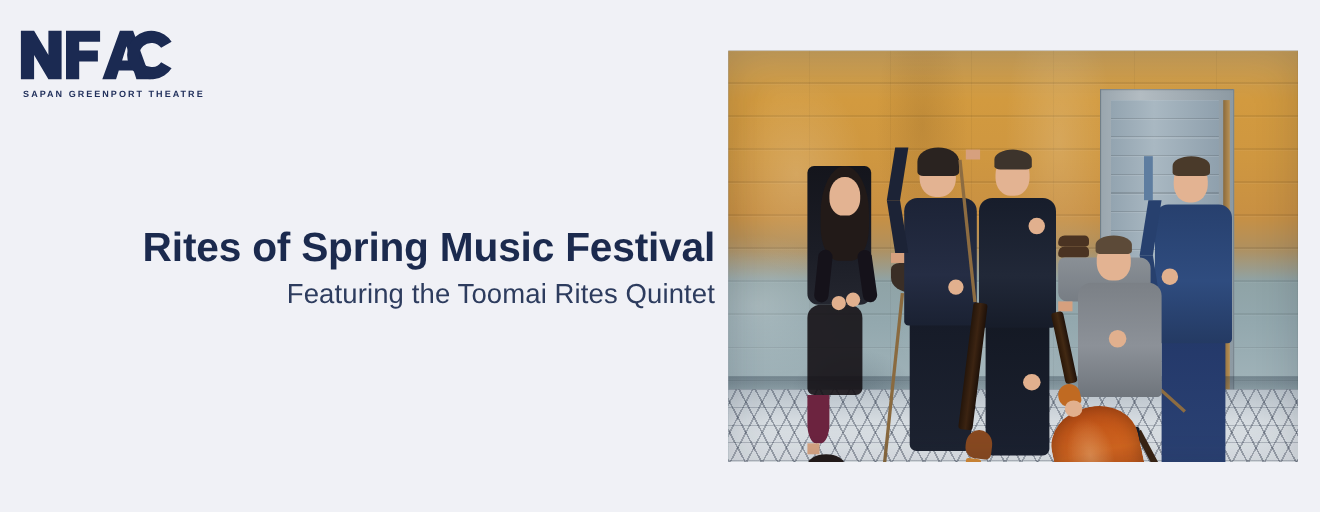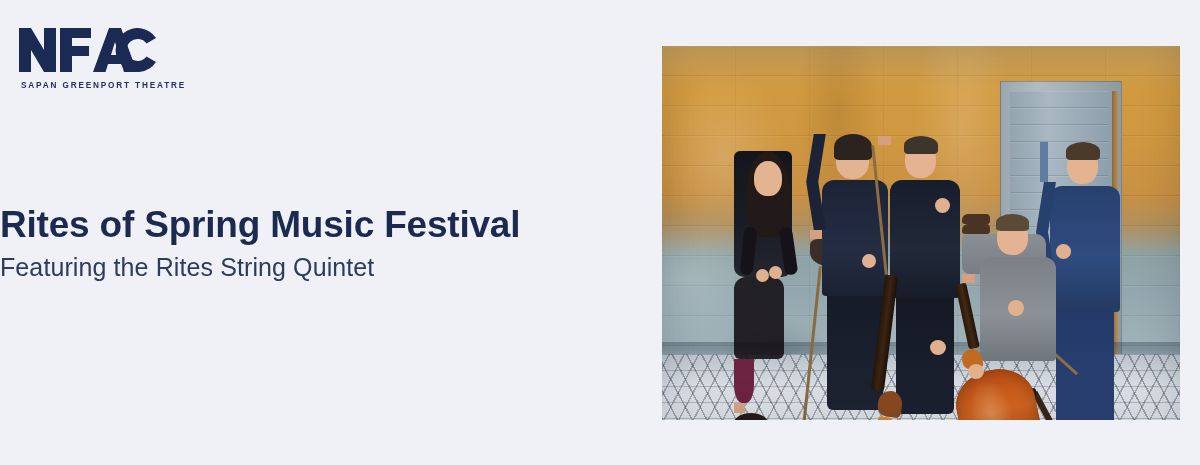--- a/index.html
+++ b/index.html
@@ -29,21 +29,21 @@
     font-weight:700;
     color:#22315c;
     white-space:nowrap;
   }
 
   
   .headline-block{
     position:absolute;
     left:0; top:205px;
     width:660px;
-    text-align:left;
+    text-align:right;
     padding-right:10px;
   }
   .headline-title{
     font-size:37px;
     line-height:1.08;
     font-weight:700;
     color:#1b2a4e;
     letter-spacing:-0.2px;
     white-space:nowrap;
   }
@@ -267,21 +267,21 @@
       <path d="M150 92 L182 4 h24 l32 88 h-26 l-5-16 h-27 l-5 16 Z M186 58 h16 l-8-26 Z"></path>
 
       <path d="M276 24 l-19 11 a22 22 0 1 0 0 26 l19 11 a44 44 0 1 1 0-48 Z"></path>
     </g>
   </svg>
   <div class="logo-sub">SAPAN GREENPORT THEATRE</div>
 </div>
 
 <div class="headline-block">
   <div class="headline-title">Rites of Spring Music Festival</div>
-  <div class="headline-sub">Featuring the Rites String Quintet</div>
+  <div class="headline-sub">Featuring the Toomai Rites Quintet</div>
 </div>
 
 <div class="photo" aria-label="Five classical musicians of a string quintet posing against a weathered ochre and teal stone wall with a blue-gray wooden door, standing on a patterned tile floor">
   <div class="photo-inner">
 
     <div class="wall2"></div>
     <div class="courses"></div>
     <div class="joints"></div>
     <div class="streaks"></div>
 

